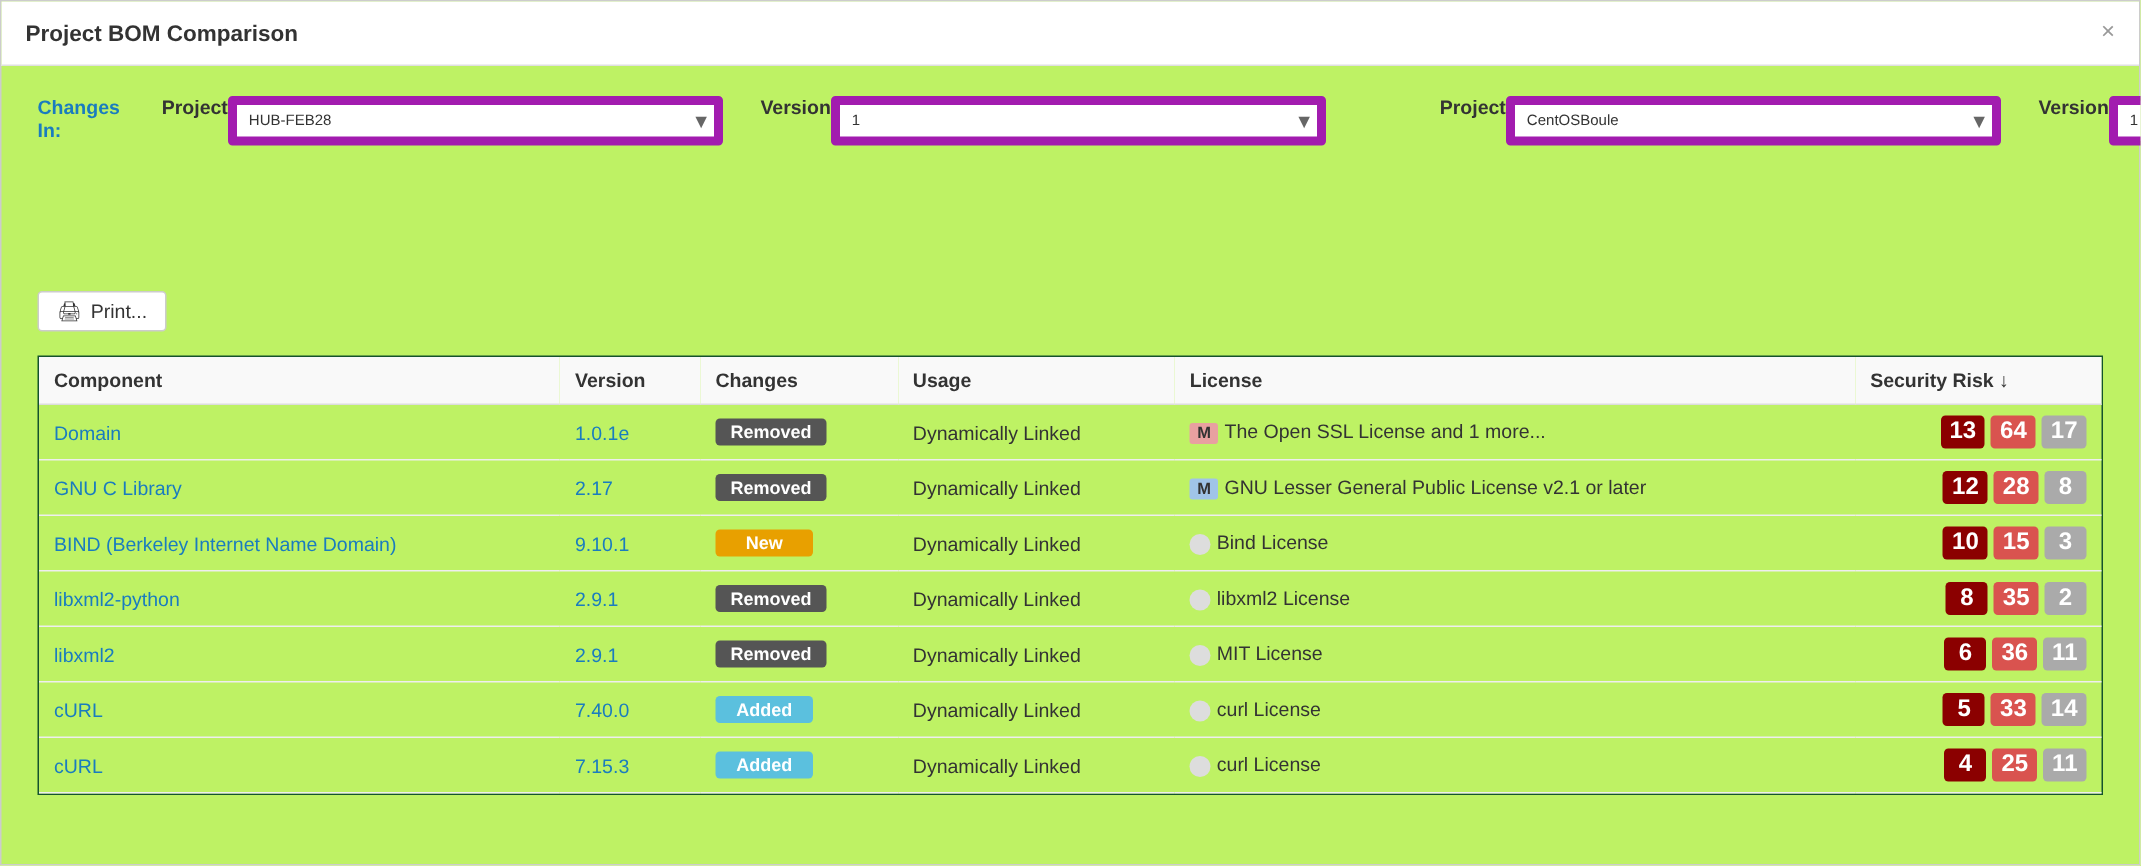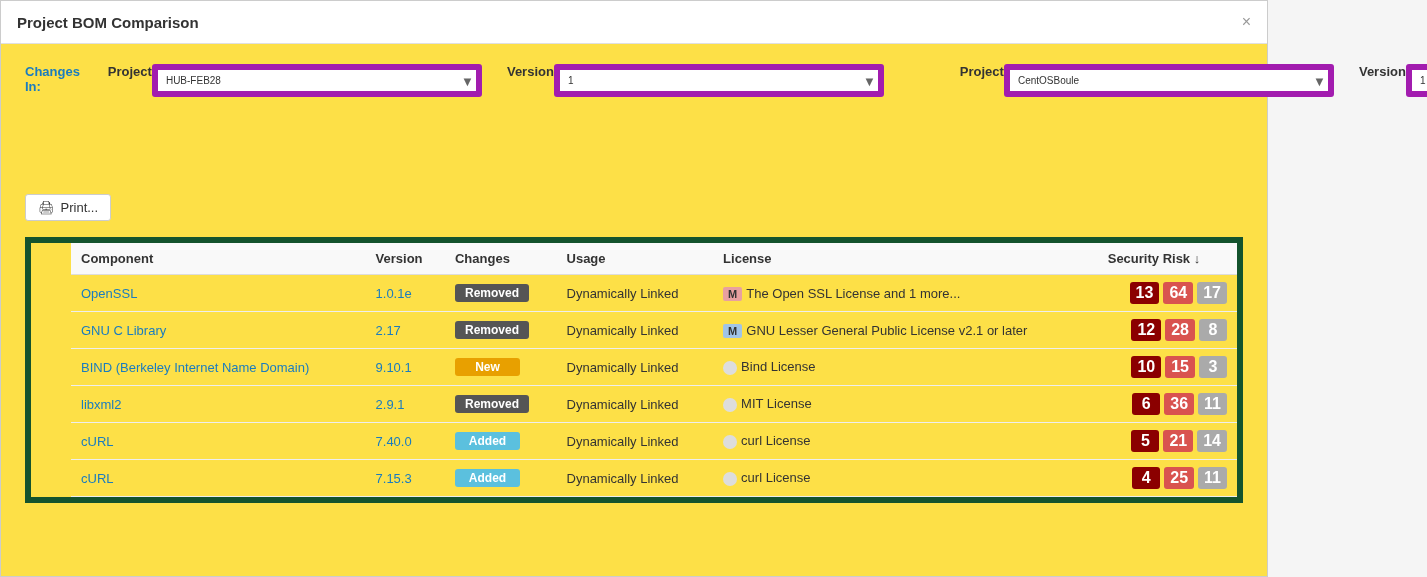--- a/index.html
+++ b/index.html
@@ -3,23 +3,23 @@
   <meta charset="utf-8">
   <style>
     * { box-sizing: border-box; margin: 0; padding: 0; }
     body {
       font-family: Arial, sans-serif;
       font-size: 13px;
       background: #f5f5f5;
       color: #333;
     }
     .window {
-      background: #fde047;
+      background: #bef264;
       border: 1px solid #ccc;
-      width: 1268px;
+      width: 1427px;
       min-height: 577px;
       position: relative;
     }
     .title-bar {
       background: #fff;
       border-bottom: 1px solid #e0e0e0;
       padding: 12px 16px;
       display: flex;
       justify-content: space-between;
       align-items: center;
@@ -111,22 +111,21 @@
       font-size: 13px;
       cursor: pointer;
       margin-top: 16px;
       display: inline-flex;
       align-items: center;
       gap: 6px;
       color: #333;
     }
     .table-container {
       margin-top: 16px;
-      border: 6px solid #14532d;
-      padding-left: 40px;
+      border: 1px solid #14532d;
     }
     table {
       width: 100%;
       border-collapse: collapse;
       font-size: 13px;
     }
     thead tr {
       background: #f9f9f9;
       border-bottom: 1px solid #ddd;
     }
@@ -302,21 +301,21 @@
             <th>Component</th>
             <th>Version</th>
             <th>Changes</th>
             <th>Usage</th>
             <th>License</th>
             <th style="cursor:pointer;">Security Risk ↓</th>
           </tr>
         </thead>
         <tbody id="table-body">
         <tr>
-              <td><span class="link-text">OpenSSL</span></td>
+              <td><span class="link-text">Domain</span></td>
               <td><span class="link-text">1.0.1e</span></td>
               <td><span class="badge badge-removed">Removed</span></td>
               <td>Dynamically Linked</td>
               <td><span class="license-m">M</span><span>The Open SSL License and 1 more...</span></td>
               <td>
                 <div class="security-badges">
                   <span class="sec-badge sec-red">13</span>
                   <span class="sec-badge sec-pink">64</span>
                   <span class="sec-badge sec-gray">17</span>
                 </div>
@@ -344,20 +343,34 @@
               <td><span class="license-dot"></span><span>Bind License</span></td>
               <td>
                 <div class="security-badges">
                   <span class="sec-badge sec-red">10</span>
                   <span class="sec-badge sec-pink">15</span>
                   <span class="sec-badge sec-gray">3</span>
                 </div>
               </td>
             </tr>
             <tr>
+              <td><span class="link-text">libxml2-python</span></td>
+              <td><span class="link-text">2.9.1</span></td>
+              <td><span class="badge badge-removed">Removed</span></td>
+              <td>Dynamically Linked</td>
+              <td><span class="license-dot"></span><span>libxml2 License</span></td>
+              <td>
+                <div class="security-badges">
+                  <span class="sec-badge sec-red">8</span>
+                  <span class="sec-badge sec-pink">35</span>
+                  <span class="sec-badge sec-gray">2</span>
+                </div>
+              </td>
+            </tr>
+            <tr>
               <td><span class="link-text">libxml2</span></td>
               <td><span class="link-text">2.9.1</span></td>
               <td><span class="badge badge-removed">Removed</span></td>
               <td>Dynamically Linked</td>
               <td><span class="license-dot"></span><span>MIT License</span></td>
               <td>
                 <div class="security-badges">
                   <span class="sec-badge sec-red">6</span>
                   <span class="sec-badge sec-pink">36</span>
                   <span class="sec-badge sec-gray">11</span>
@@ -366,21 +379,21 @@
             </tr>
             <tr>
               <td><span class="link-text">cURL</span></td>
               <td><span class="link-text">7.40.0</span></td>
               <td><span class="badge badge-added">Added</span></td>
               <td>Dynamically Linked</td>
               <td><span class="license-dot"></span><span>curl License</span></td>
               <td>
                 <div class="security-badges">
                   <span class="sec-badge sec-red">5</span>
-                  <span class="sec-badge sec-pink">21</span>
+                  <span class="sec-badge sec-pink">33</span>
                   <span class="sec-badge sec-gray">14</span>
                 </div>
               </td>
             </tr>
             <tr>
               <td><span class="link-text">cURL</span></td>
               <td><span class="link-text">7.15.3</span></td>
               <td><span class="badge badge-added">Added</span></td>
               <td>Dynamically Linked</td>
               <td><span class="license-dot"></span><span>curl License</span></td>

